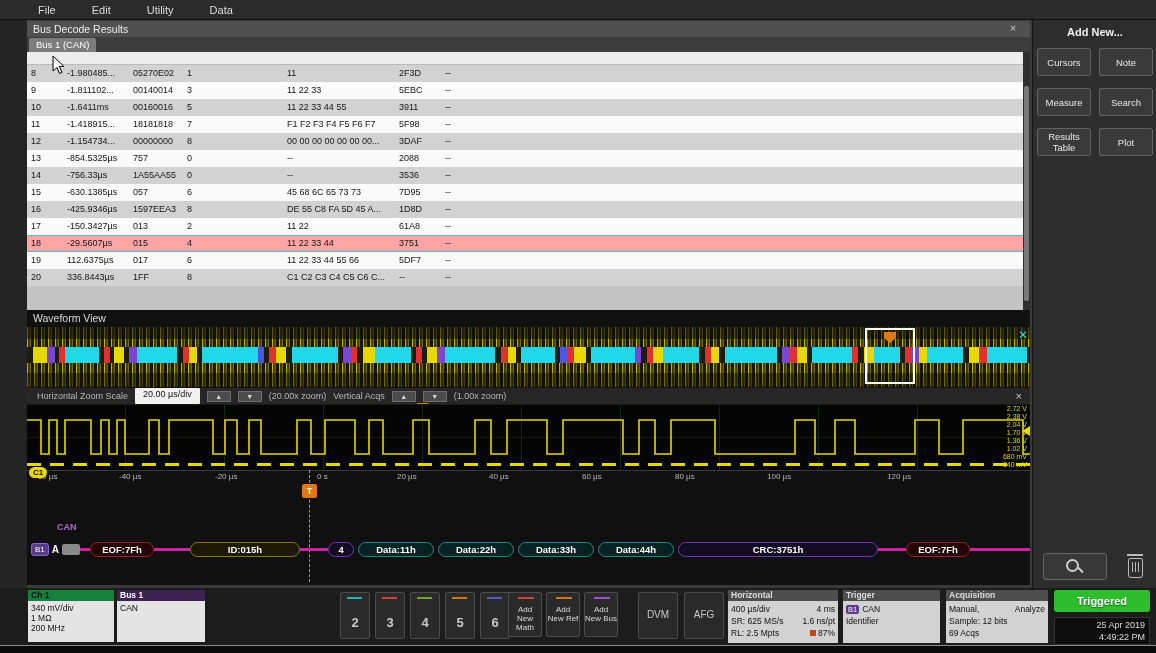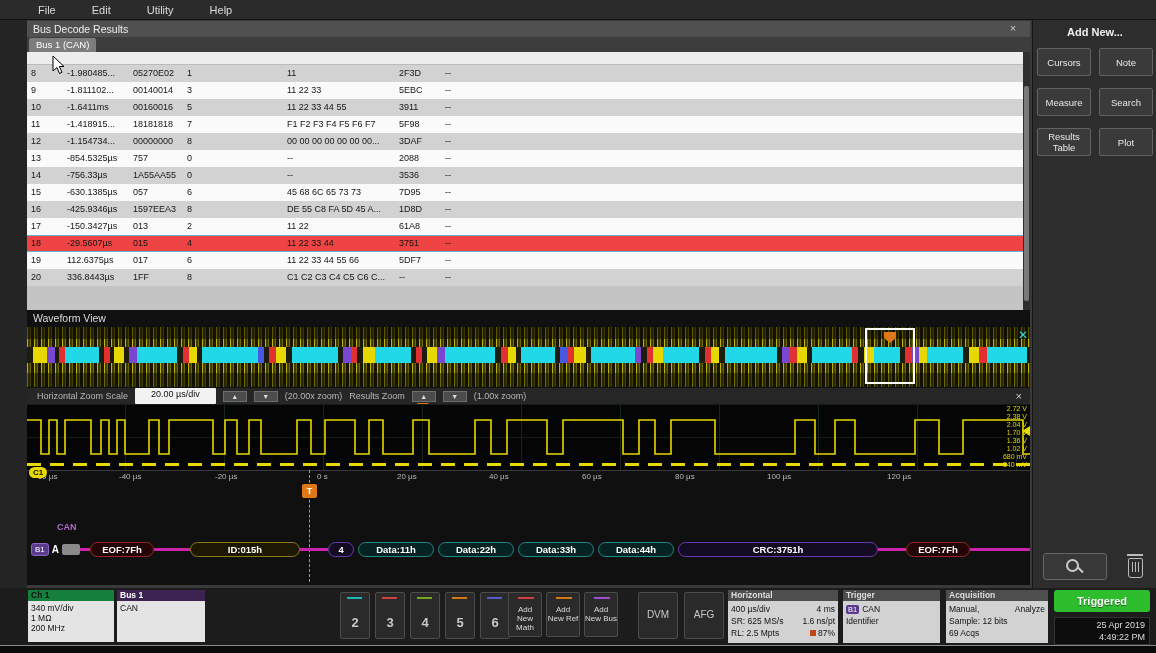--- a/index.html
+++ b/index.html
@@ -17,42 +17,42 @@
   #tab-row{position:absolute;left:27px;top:37px;width:1003px;height:15px;background:#3d3d3d;}
   #bus-tab{position:absolute;left:2px;top:1px;height:14px;background:#7d7d7d;color:#fff;font-size:9.5px;
     line-height:14px;padding:0 7px;border-radius:2px 2px 0 0;}
   #table-wrap{position:absolute;left:27px;top:52px;width:1003px;height:258px;background:#c4c4c4;overflow:hidden;}
   .tgrid{display:grid;grid-template-columns:36px 66px 54px 100px 112px 46px 1fr;}
   #table-header{height:22px;background:#9a9a9a;}
   #table-header .th{font-size:9.5px;color:#f2f2f2;line-height:22px;padding-left:4px;overflow:hidden;white-space:nowrap;}
   #partial-row{height:12px;background:#ededed;border-bottom:1px solid #bbb;}
   .row{height:17px;background:#fafafa;}
   .row:nth-child(odd){background:#d2d2d2;}
-  .row.selected{background:#ef4444;box-shadow:0 1px 0 #5fb4d8 inset,0 -1px 0 #5fb4d8 inset;}
+  .row.selected{background:#fca5a5;box-shadow:0 1px 0 #5fb4d8 inset,0 -1px 0 #5fb4d8 inset;}
   .cell{font-size:9px;color:#151515;line-height:17px;padding-left:4px;white-space:nowrap;overflow:hidden;}
   #table-scrollbar{position:absolute;left:1023px;top:52px;width:7px;height:258px;background:#2e2e2e;}
   #table-scroll-thumb{position:absolute;left:1px;top:34px;width:5px;height:215px;background:#7a7a7a;border-radius:2px;}
   #mouse-cursor{position:absolute;left:52px;top:55px;z-index:50;}
   
   #wave-section{position:absolute;left:27px;top:310px;width:1003px;height:275px;background:#101010;}
   #wave-title{position:absolute;left:6px;top:2px;font-size:10.5px;color:#ddd;}
   #overview{position:absolute;left:0;top:17px;width:1003px;height:60px;background:#141400;overflow:hidden;
     background-image:repeating-linear-gradient(90deg,rgba(222,208,0,.85) 0 1px,rgba(70,64,0,.9) 1px 3px,rgba(222,208,0,.45) 3px 4px,rgba(25,23,0,.95) 4px 7px);}
   #ov-top-fade{position:absolute;left:0;top:0;width:100%;height:12px;background:rgba(10,10,0,.55);}
   #ov-bot-fade{position:absolute;left:0;bottom:0;width:100%;height:14px;background:rgba(10,10,0,.45);}
   #ov-band{position:absolute;left:0;top:20px;height:16px;width:1003px;display:flex;overflow:hidden;}
   .ov-seg{height:100%;flex:0 0 auto;}
   #ov-zoombox{position:absolute;left:838px;top:1px;width:50px;height:56px;border:2px solid #fff;box-sizing:border-box;}
   #ov-zoom-marker{position:absolute;left:17px;top:2px;width:12px;height:11px;background:#e07818;
     clip-path:polygon(0 0,100% 0,100% 55%,50% 100%,0 55%);}
   #ov-corner-icon{position:absolute;right:2px;top:2px;color:#2fd8e8;font-size:12px;line-height:12px;}
   #zoom-ctrl-row{position:absolute;left:0;top:78px;width:1003px;height:16px;background:#262626;
     display:flex;align-items:center;gap:7px;padding-left:10px;box-sizing:border-box;}
   .zc-label{font-size:9px;color:#b8b8b8;white-space:nowrap;}
-  .zc-value{background:#f2f2f2;color:#111;font-size:9px;padding:0 16px;height:16px;line-height:12px;border-radius:1px;}
+  .zc-value{background:#f2f2f2;color:#111;font-size:9px;padding:0 8px;height:16px;line-height:12px;border-radius:1px;}
   .zc-btn{width:24px;height:11px;background:#4c4c4c;border:1px solid #6e6e6e;color:#ddd;font-size:7px;
     line-height:10px;text-align:center;box-sizing:border-box;}
   #zoom-close{margin-left:auto;margin-right:8px;color:#ccc;font-size:11px;}
   #ov-trig-arrow{position:absolute;left:390px;top:93px;width:0;height:0;border-left:6px solid transparent;
     border-right:6px solid transparent;border-top:8px solid #e07818;}
   #zoom-panel{position:absolute;left:0;top:94px;width:1003px;height:66px;background:#050505;overflow:hidden;
     background-image:repeating-linear-gradient(90deg,transparent 0 98px,#16241a 98px 99px),
                      repeating-linear-gradient(0deg,transparent 0 32px,#121e14 32px 33px);}
   #zoom-baseline{position:absolute;left:0;bottom:4px;width:100%;height:3px;
     background-image:repeating-linear-gradient(90deg,#e6d800 0 14px,transparent 14px 23px);}
@@ -139,21 +139,21 @@
 </style>
 </head>
 <body>
 
 <div id="screen">
 
   <div id="menu-bar">
       <div class="menu-item">File</div>
       <div class="menu-item">Edit</div>
       <div class="menu-item">Utility</div>
-      <div class="menu-item">Help</div>
+      <div class="menu-item">Data</div>
     </div>
   <div id="left-rail"></div>
 
   <div id="results-title">
     <span>Bus Decode Results</span>
     <span id="results-close">×</span>
   </div>
   <div id="tab-row">
     <span id="bus-tab">Bus 1 (CAN)</span>
   </div>
@@ -376,21 +376,21 @@
       </div>
       <div id="ov-corner-icon">✕</div>
     </div>
 
     <div id="zoom-ctrl-row">
       <span class="zc-label">Horizontal Zoom Scale</span>
       <span class="zc-value">20.00 µs/div</span>
       <span class="zc-btn">▲</span>
       <span class="zc-btn">▼</span>
       <span class="zc-label">(20.00x zoom)</span>
-      <span class="zc-label">Results Zoom</span>
+      <span class="zc-label">Vertical Acqs</span>
       <span class="zc-btn">▲</span>
       <span class="zc-btn">▼</span>
       <span class="zc-label">(1.00x zoom)</span>
       <span id="zoom-close">×</span>
     </div>
     <div id="ov-trig-arrow"></div>
 
     <div id="zoom-panel">
       <svg id="trace-svg" width="1003" height="66">
           <polyline points="0,16 0,16 14,16 14,50 22,50 22,16 30,16 30,50 38,50 38,16 64,16 64,50 74,50 74,16 82,16 82,50 90,50 90,16 98,16 98,50 122,50 122,16 132,16 132,50 142,50 142,16 186,16 186,50 198,50 198,16 210,16 210,50 222,50 222,16 234,16 234,50 270,50 270,16 284,16 284,50 298,50 298,16 328,16 328,50 342,50 342,16 356,16 356,50 386,50 386,16 402,16 402,50 448,50 448,16 464,16 464,50 480,50 480,16 520,16 520,50 536,50 536,16 596,16 596,50 612,50 612,16 628,16 628,50 644,50 644,16 688,16 688,50 768,50 768,16 788,16 788,50 808,50 808,16 828,16 828,50 888,50 888,16 912,16 912,50 936,50 936,16 996,16 996,50 1020,50 1020,16 1044,16 1044,50 1084,50" fill="none" stroke="#e6d800" stroke-width="1.6"></polyline>

